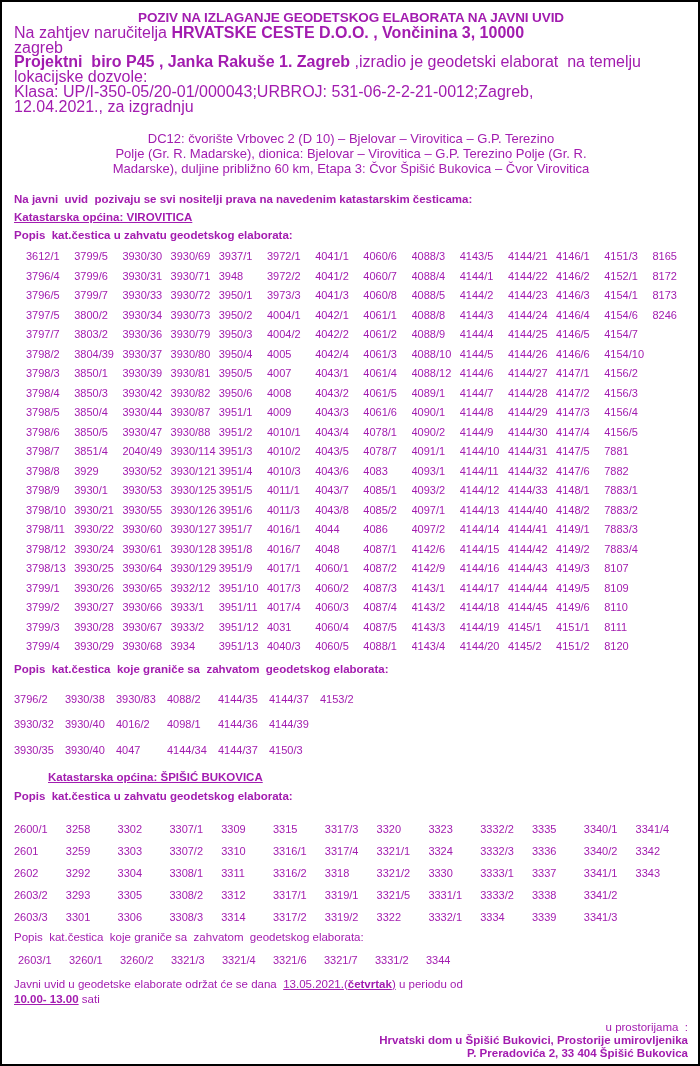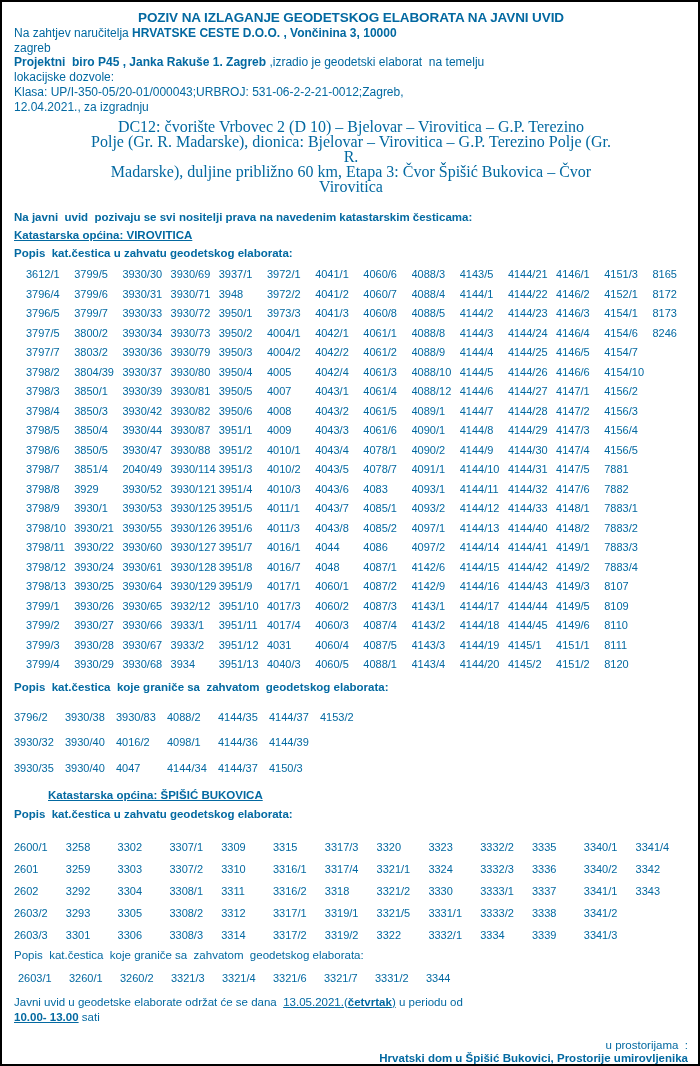--- a/index.html
+++ b/index.html
@@ -5,42 +5,41 @@
   html,body { margin:0; padding:0; background:#ffffff; }
   .page {
     position:relative;
     width:700px; height:1066px;
     box-sizing:border-box;
     background:#fff;
     border:2px solid #000;
     padding:0 10px 0 12px;
     overflow:hidden;
     font-family:"Liberation Sans", sans-serif;
-    color:#0369a1;
+    color:#a21caf;
   }
   .t { white-space:pre-wrap; }
   p, h1 { margin:0; }
   b { font-weight:700; }
   .u { text-decoration:underline; }
 
   .title {
     margin-top:8px;
     text-align:center;
     font-size:13.5px;
     font-weight:700;
     letter-spacing:-0.1px;
   }
-  .intro { margin-top:1px; font-size:12px; line-height:14.7px; }
+  .intro { margin-top:1px; font-size:16px; line-height:14.7px; }
   .project {
-    margin:5px auto 0;
+    margin:17px auto 0;
     width:530px;
     text-align:center;
-    font-size:16px;
+    font-size:13px;
     line-height:15px;
-    font-family:Liberation Serif, serif;
   }
   .invitation { margin-top:17px; font-size:11.5px; font-weight:700; }
   .muni { margin-top:6px; font-size:11.5px; font-weight:700; text-decoration:underline; }
   .popis { margin-top:6px; font-size:11.5px; font-weight:700; }
   .popis.regular { font-weight:400; }
 
   .ptable { font-size:11px; }
   .ptable .prow { display:grid; }
   .ptable .pcell { overflow:hidden; }
 

